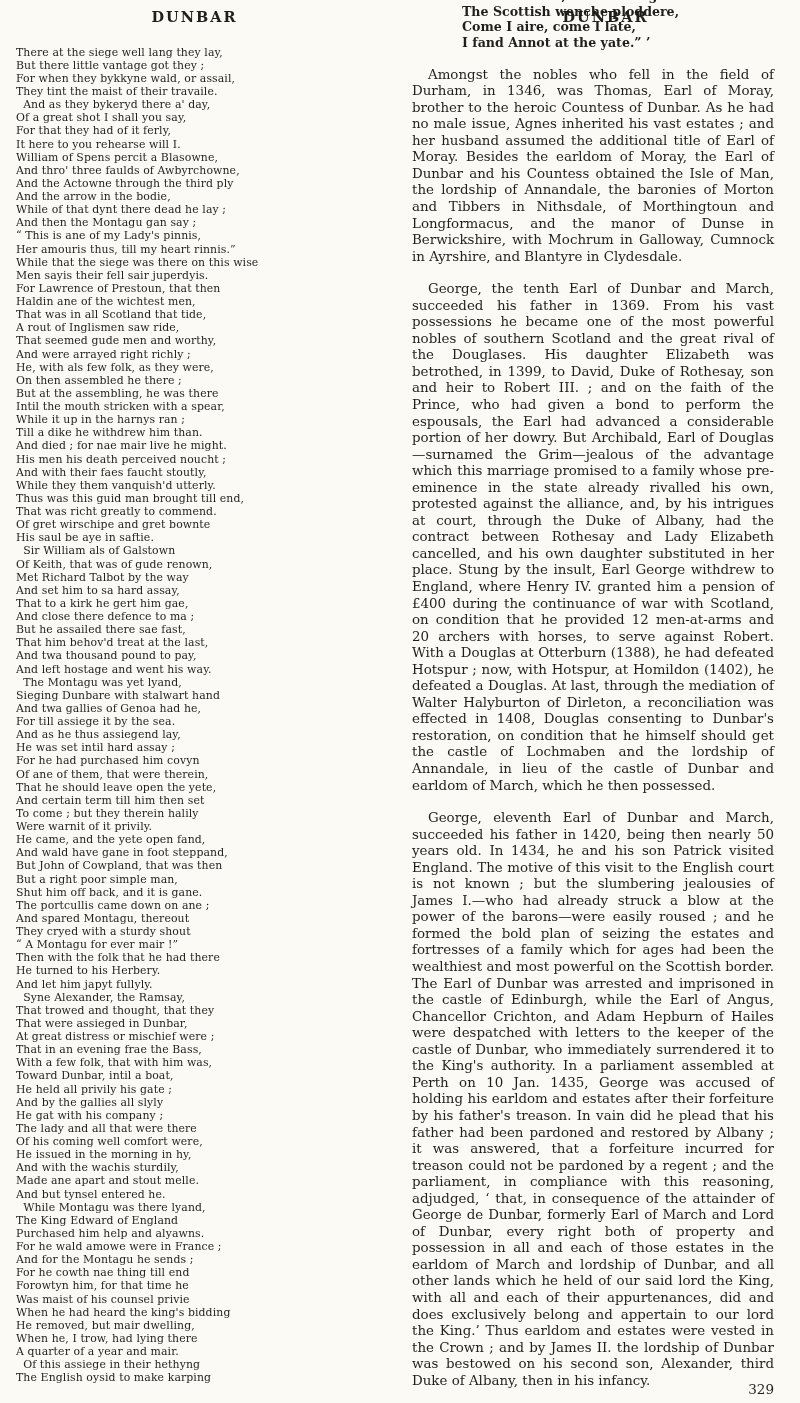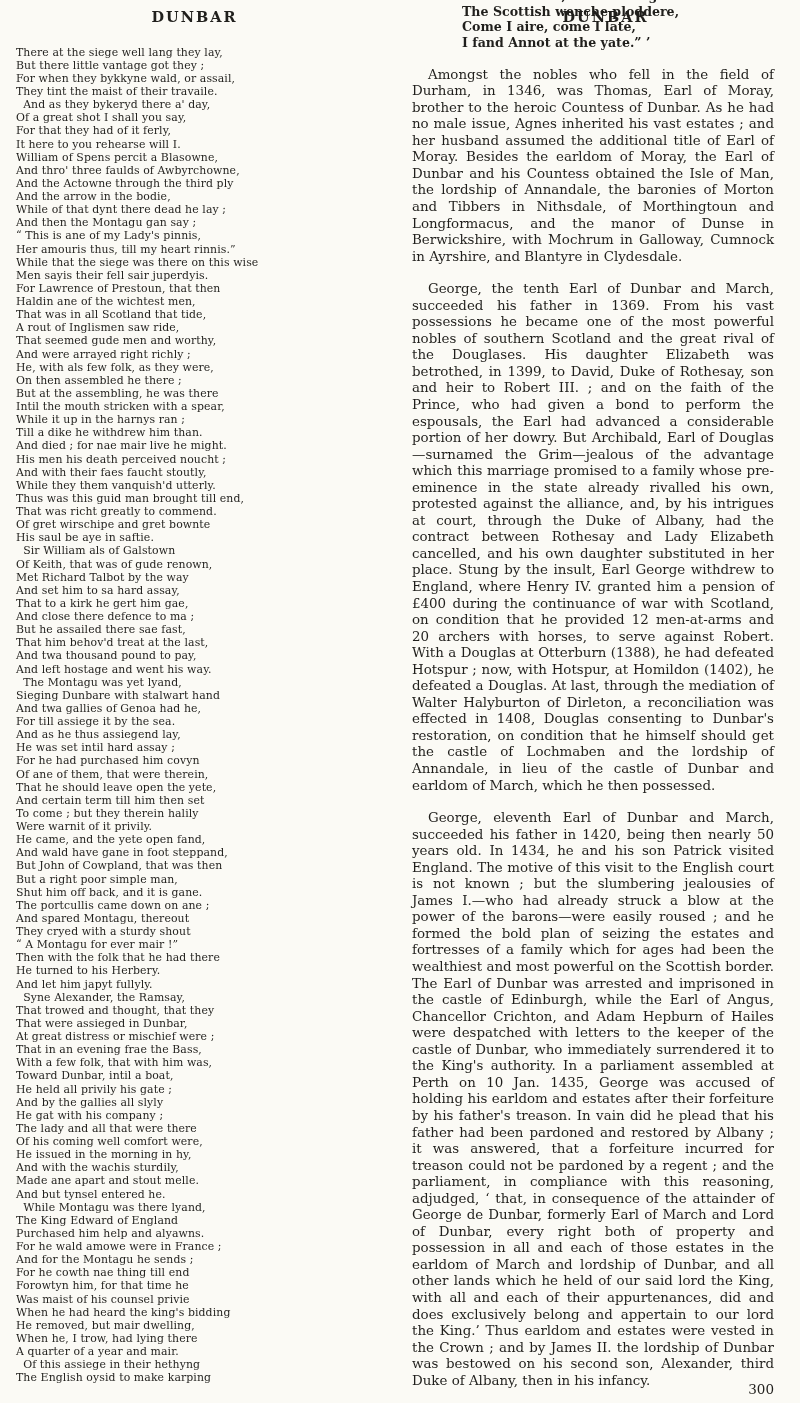--- a/index.html
+++ b/index.html
@@ -199,15 +199,15 @@
       <div class="prose">
         <p>Amongst the nobles who fell in the field of Durham, in 1346, was Thomas, Earl of Moray, brother to the heroic Countess of Dunbar.  As he had no male issue, Agnes inherited his vast estates ; and her husband assumed the additional title of Earl of Moray.  Besides the earldom of Moray, the Earl of Dunbar and his Countess obtained the Isle of Man, the lordship of Annandale, the baronies of Morton and Tibbers in Nithsdale, of Morthingtoun and Longformacus, and the manor of Dunse in Berwickshire, with Mochrum in Galloway, Cumnock in Ayrshire, and Blantyre in Clydesdale.</p>
         <p>George, the tenth Earl of Dunbar and March, succeeded his father in 1369.  From his vast possessions he became one of the most powerful nobles of southern Scotland and the great rival of the Douglases.  His daughter Elizabeth was betrothed, in 1399, to David, Duke of Rothesay, son and heir to Robert III. ; and on the faith of the Prince, who had given a bond to perform the espousals, the Earl had advanced a considerable portion of her dowry.  But Archibald, Earl of Douglas—surnamed the Grim—jealous of the advantage which this marriage promised to a family whose pre-eminence in the state already rivalled his own, protested against the alliance, and, by his intrigues at court, through the Duke of Albany, had the contract between Rothesay and Lady Elizabeth cancelled, and his own daughter substituted in her place.  Stung by the insult, Earl George withdrew to England, where Henry IV. granted him a pension of £400 during the continuance of war with Scotland, on condition that he provided 12 men-at-arms and 20 archers with horses, to serve against Robert.  With a Douglas at Otterburn (1388), he had defeated Hotspur ; now, with Hotspur, at Homildon (1402), he defeated a Douglas.  At last, through the mediation of Walter Halyburton of Dirleton, a reconciliation was effected in 1408, Douglas consenting to Dunbar's restoration, on condition that he himself should get the castle of Lochmaben and the lordship of Annandale, in lieu of the castle of Dunbar and earldom of March, which he then possessed.</p>
         <p>George, eleventh Earl of Dunbar and March, succeeded his father in 1420, being then nearly 50 years old.  In 1434, he and his son Patrick visited England. The motive of this visit to the English court is not known ; but the slumbering jealousies of James I.—who had already struck a blow at the power of the barons—were easily roused ; and he formed the bold plan of seizing the estates and fortresses of a family which for ages had been the wealthiest and most powerful on the Scottish border.  The Earl of Dunbar was arrested and imprisoned in the castle of Edinburgh, while the Earl of Angus, Chancellor Crichton, and Adam Hepburn of Hailes were despatched with letters to the keeper of the castle of Dunbar, who immediately surrendered it to the King's authority.  In a parliament assembled at Perth on 10 Jan. 1435, George was accused of holding his earldom and estates after their forfeiture by his father's treason.  In vain did he plead that his father had been pardoned and restored by Albany ; it was answered, that a forfeiture incurred for treason could not be pardoned by a regent ; and the parliament, in compliance with this reasoning, adjudged, ‘ that, in consequence of the attainder of George de Dunbar, formerly Earl of March and Lord of Dunbar, every right both of property and possession in all and each of those estates in the earldom of March and lordship of Dunbar, and all other lands which he held of our said lord the King, with all and each of their appurtenances, did and does exclusively belong and appertain to our lord the King.’  Thus earldom and estates were vested in the Crown ; and by James II. the lordship of Dunbar was bestowed on his second son, Alexander, third Duke of Albany, then in his infancy.</p>
         <p>In 1210 Albany gave the castle of Dunbar into the</p>
       </div>
     </div>
 
   </div>
 
-  <div class="page-number">300</div>
+  <div class="page-number">329</div>
 
 </div>
 
 </body></html>

